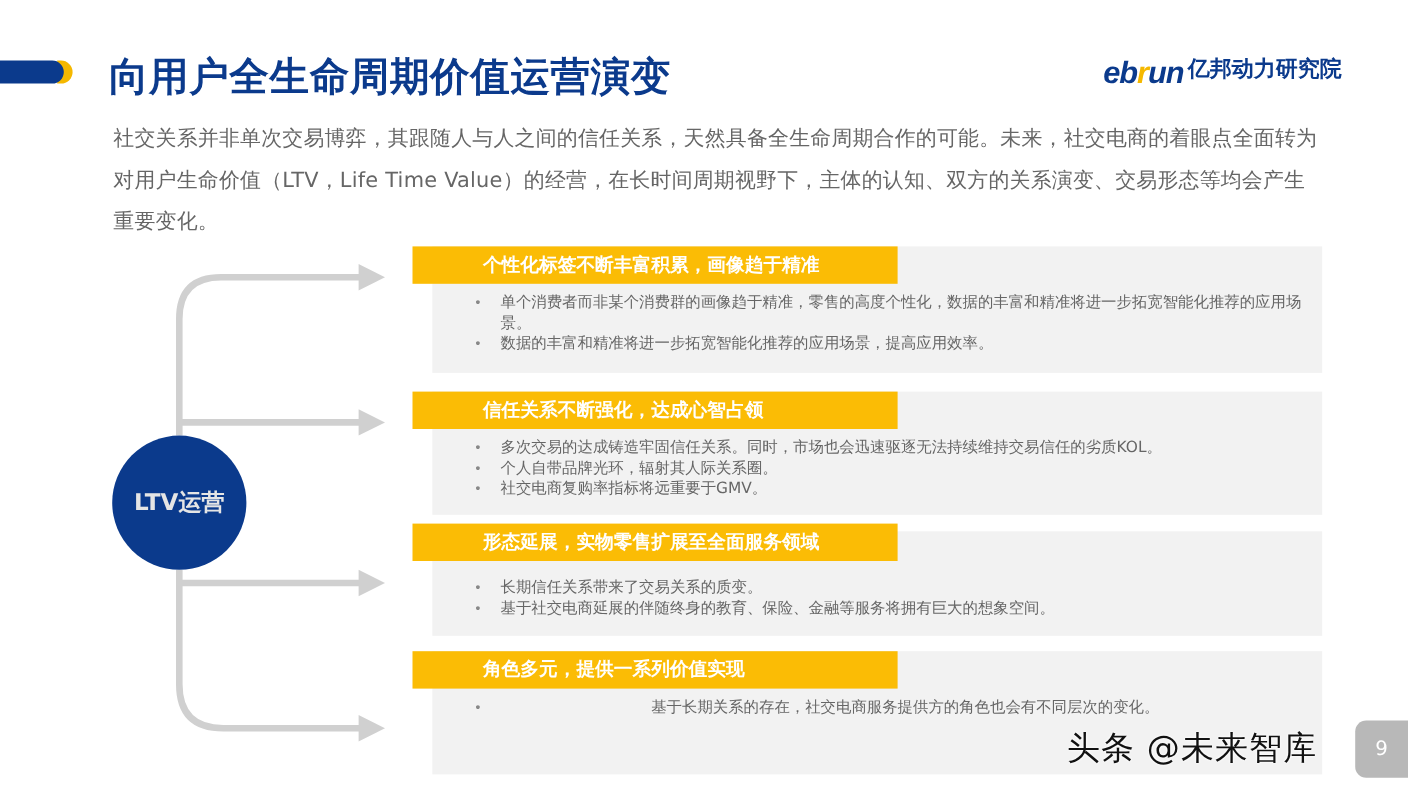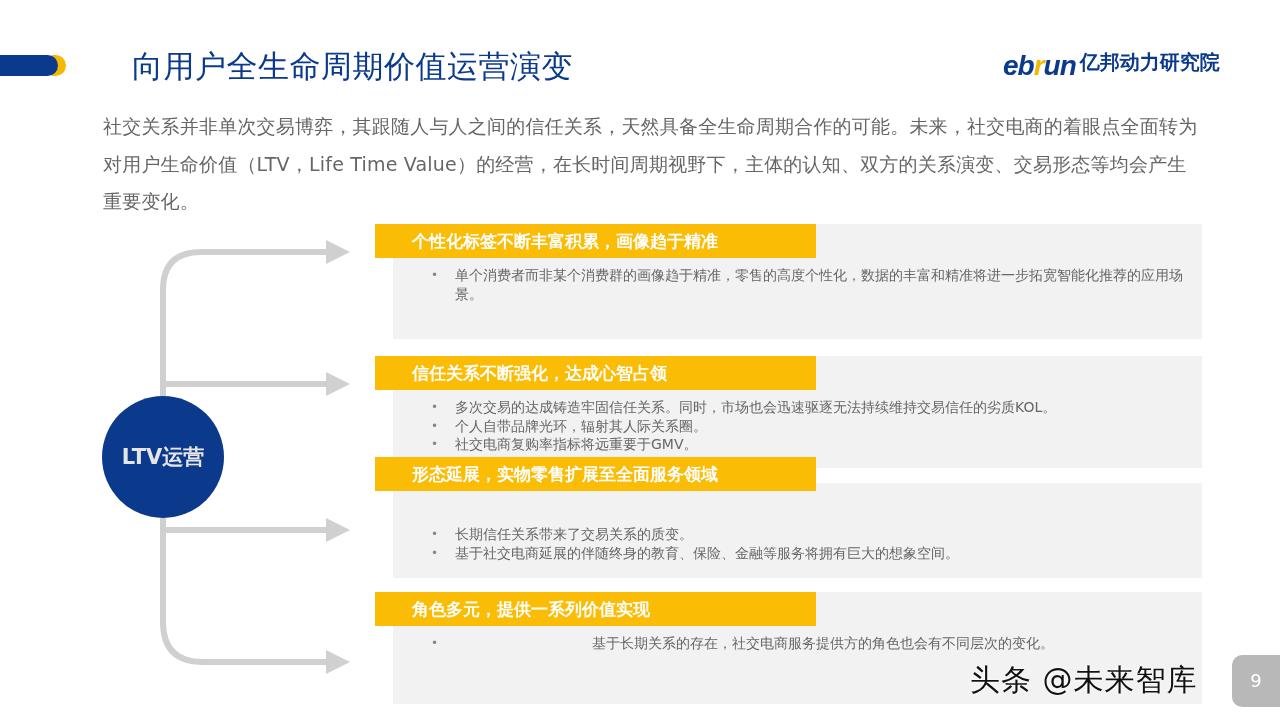--- a/index.html
+++ b/index.html
@@ -12,23 +12,22 @@
       position:absolute; left:0; top:55px; width:58px; height:21px;
       background:#0b3a8c; border-radius:0 11px 11px 0;
     }
     .title-bar-accent {
       position:absolute; left:52px; top:55px; width:14px; height:21px;
       border-radius:0 11px 11px 0; background:#f5b800; z-index:0;
     }
     .title-bar { z-index:1; }
     .page-title {
       position:absolute; left:99px; top:46px;
-      font-size:31px; font-weight:normal; color:#0b3a8c; letter-spacing:0.5px;
+      font-size:36px; font-weight:bold; color:#0b3a8c; letter-spacing:0.5px;
       white-space:nowrap;
-      margin-left:33px;
     }
     .logo {
       position:absolute; left:1003px; top:52px; display:flex; align-items:flex-start;
     }
     .logo-en {
       font-family:"Liberation Sans", sans-serif; font-weight:bold; font-style:italic;
       font-size:28px; color:#0b3a8c; letter-spacing:-1px; line-height:28px;
     }
     .logo-en .r { color:#f5b800; }
     .logo-cn {
@@ -46,21 +45,21 @@
       display:flex; align-items:center; justify-content:center;
       font-size:21px; font-weight:bold;
     }
     
     .card-bg {
       position:absolute; left:393px; width:809px; background:#f2f2f2;
     }
     .card-head {
       position:absolute; left:375px; width:441px; height:34px;
       background:#fbbc05; color:#ffffff; font-size:17px; font-weight:bold;
-      line-height:34px; padding-left:37px; box-sizing:border-box; white-space:nowrap;
+      line-height:34px; padding-left:64px; box-sizing:border-box; white-space:nowrap;
     }
     .card-list {
       position:absolute; left:431px; width:760px; margin:0; padding:0; list-style:none;
       font-size:14px; color:#666666; line-height:18.5px;
     }
     .card-list li { position:relative; padding-left:24px; }
     .card-list li::before {
       content:"•"; position:absolute; left:0; top:0; color:#888888; font-size:12px;
     }
     .watermark {
@@ -104,32 +103,33 @@
 </svg>
 
 <div class="hub">
   <span>LTV运营</span>
 </div>
 
 <div class="card-bg" style="top:224px;height:115px;"></div>
 <div class="card-head" style="top:224px;">个性化标签不断丰富积累，画像趋于精准</div>
 <ul class="card-list" style="top:266px;">
   <li>单个消费者而非某个消费群的画像趋于精准，零售的高度个性化，数据的丰富和精准将进一步拓宽智能化推荐的应用场景。</li>
+  <li>数据的丰富和精准将进一步拓宽智能化推荐的应用场景，提高应用效率。</li>
 </ul>
 
 <div class="card-bg" style="top:356px;height:112px;"></div>
 <div class="card-head" style="top:356px;">信任关系不断强化，达成心智占领</div>
 <ul class="card-list" style="top:398px;">
   <li>多次交易的达成铸造牢固信任关系。同时，市场也会迅速驱逐无法持续维持交易信任的劣质KOL。</li>
   <li>个人自带品牌光环，辐射其人际关系圈。</li>
   <li>社交电商复购率指标将远重要于GMV。</li>
 </ul>
 
 <div class="card-bg" style="top:483px;height:95px;"></div>
-<div class="card-head" style="top:457px;">形态延展，实物零售扩展至全面服务领域</div>
+<div class="card-head" style="top:476px;">形态延展，实物零售扩展至全面服务领域</div>
 <ul class="card-list" style="top:525px;">
   <li>长期信任关系带来了交易关系的质变。</li>
   <li>基于社交电商延展的伴随终身的教育、保险、金融等服务将拥有巨大的想象空间。</li>
 </ul>
 
 <div class="card-bg" style="top:592px;height:112px;"></div>
 <div class="card-head" style="top:592px;">角色多元，提供一系列价值实现</div>
 <ul class="card-list" style="top:634px;text-align:center;">
   <li>基于长期关系的存在，社交电商服务提供方的角色也会有不同层次的变化。</li>
 </ul>

